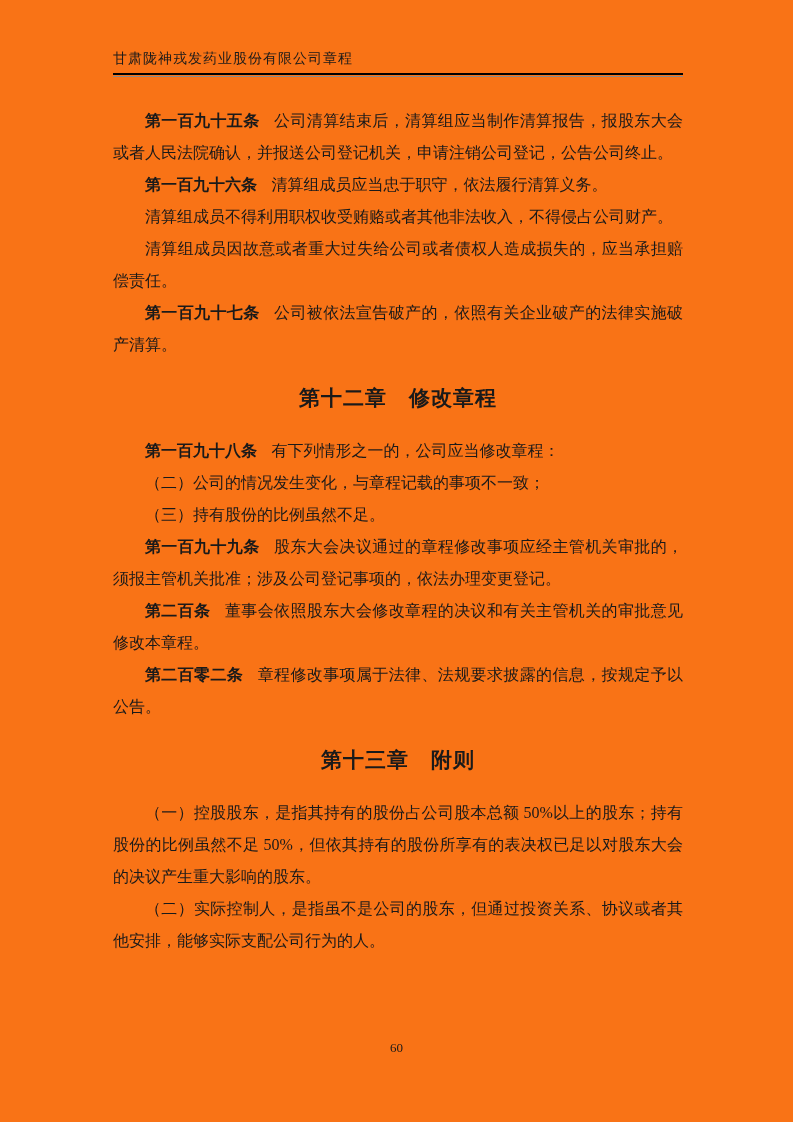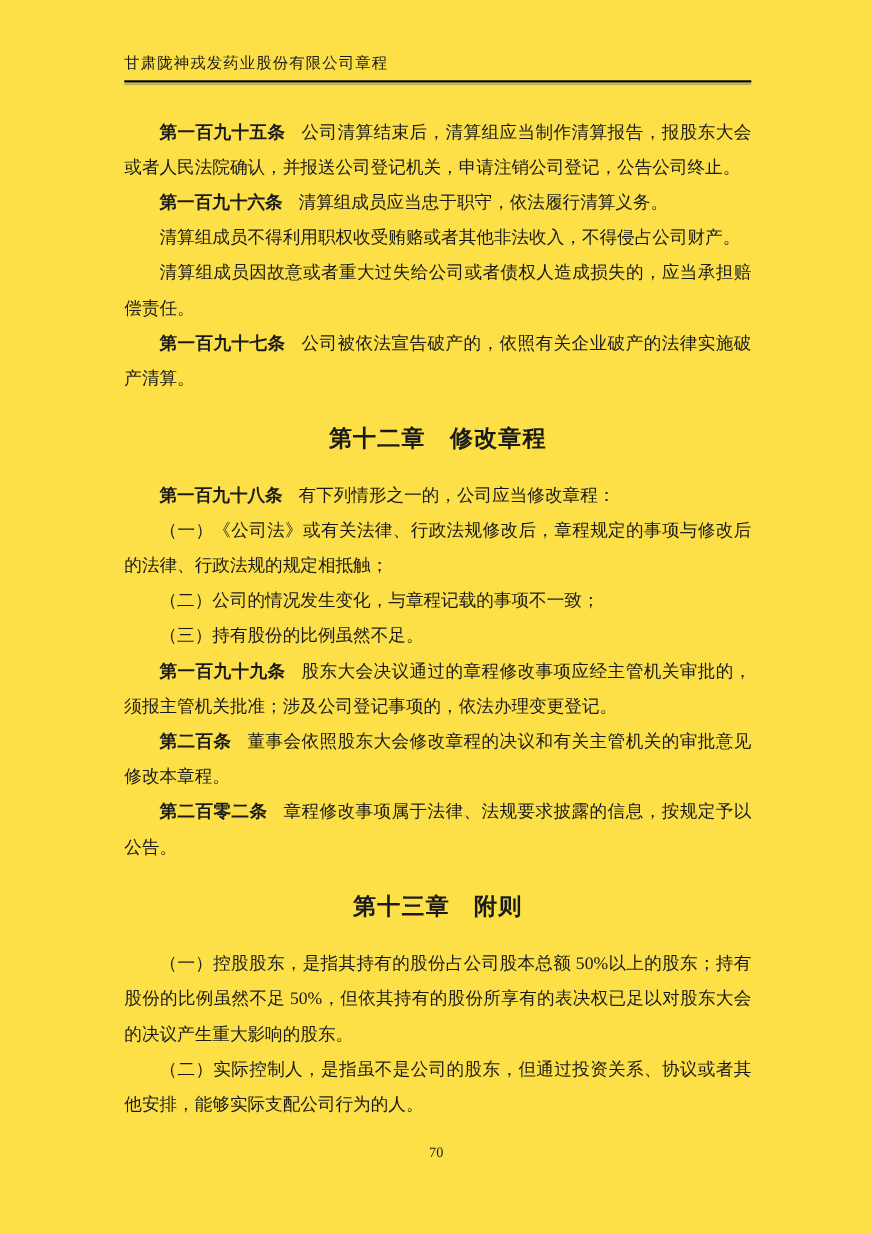--- a/index.html
+++ b/index.html
@@ -5,21 +5,21 @@
   html, body {
     margin: 0;
     padding: 0;
     background: #ffffff;
   }
   .page {
     position: relative;
     width: 793px;
     height: 1122px;
     margin: 0 auto;
-    background: #fde047;
+    background: #f97316;
     box-sizing: border-box;
     padding: 48px 110px 0 113px;
     font-family: "Liberation Serif", "DejaVu Serif", serif;
     color: #1a1a1a;
     overflow: hidden;
   }
   
   .doc-header {
     font-size: 14px;
     line-height: 22px;
@@ -78,28 +78,27 @@
   </div>
 
   <div class="doc-body">
       <p class="article"><b class="term">第一百九十五条</b><span>公司清算结束后，清算组应当制作清算报告，报股东大会或者人民法院确认，并报送公司登记机关，申请注销公司登记，公告公司终止。</span></p>
       <p class="article"><b class="term">第一百九十六条</b><span>清算组成员应当忠于职守，依法履行清算义务。</span></p>
       <p class="plain">清算组成员不得利用职权收受贿赂或者其他非法收入，不得侵占公司财产。</p>
       <p class="plain">清算组成员因故意或者重大过失给公司或者债权人造成损失的，应当承担赔偿责任。</p>
       <p class="article"><b class="term">第一百九十七条</b><span>公司被依法宣告破产的，依照有关企业破产的法律实施破产清算。</span></p>
       <h2 class="chapter">第十二章　修改章程</h2>
       <p class="article"><b class="term">第一百九十八条</b><span>有下列情形之一的，公司应当修改章程：</span></p>
-      <p class="item">（一）《公司法》或有关法律、行政法规修改后，章程规定的事项与修改后的法律、行政法规的规定相抵触；</p>
       <p class="item">（二）公司的情况发生变化，与章程记载的事项不一致；</p>
       <p class="item">（三）持有股份的比例虽然不足。</p>
       <p class="article"><b class="term">第一百九十九条</b><span>股东大会决议通过的章程修改事项应经主管机关审批的，须报主管机关批准；涉及公司登记事项的，依法办理变更登记。</span></p>
       <p class="article"><b class="term">第二百条</b><span>董事会依照股东大会修改章程的决议和有关主管机关的审批意见修改本章程。</span></p>
       <p class="article"><b class="term">第二百零二条</b><span>章程修改事项属于法律、法规要求披露的信息，按规定予以公告。</span></p>
       <h2 class="chapter">第十三章　附则</h2>
       <p class="item">（一）控股股东，是指其持有的股份占公司股本总额 50%以上的股东；持有股份的比例虽然不足 50%，但依其持有的股份所享有的表决权已足以对股东大会的决议产生重大影响的股东。</p>
       <p class="item">（二）实际控制人，是指虽不是公司的股东，但通过投资关系、协议或者其他安排，能够实际支配公司行为的人。</p>
     </div>
 
   <div class="doc-footer">
-    <span>70</span>
+    <span>60</span>
   </div>
 
 </div>
 
 </body></html>

